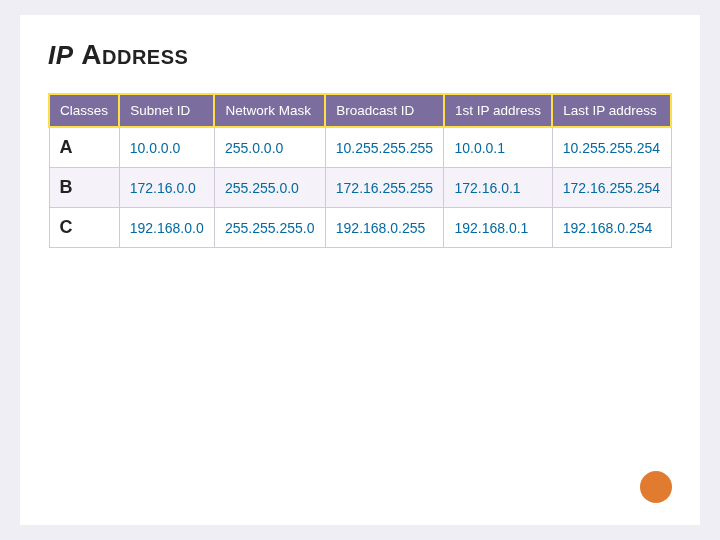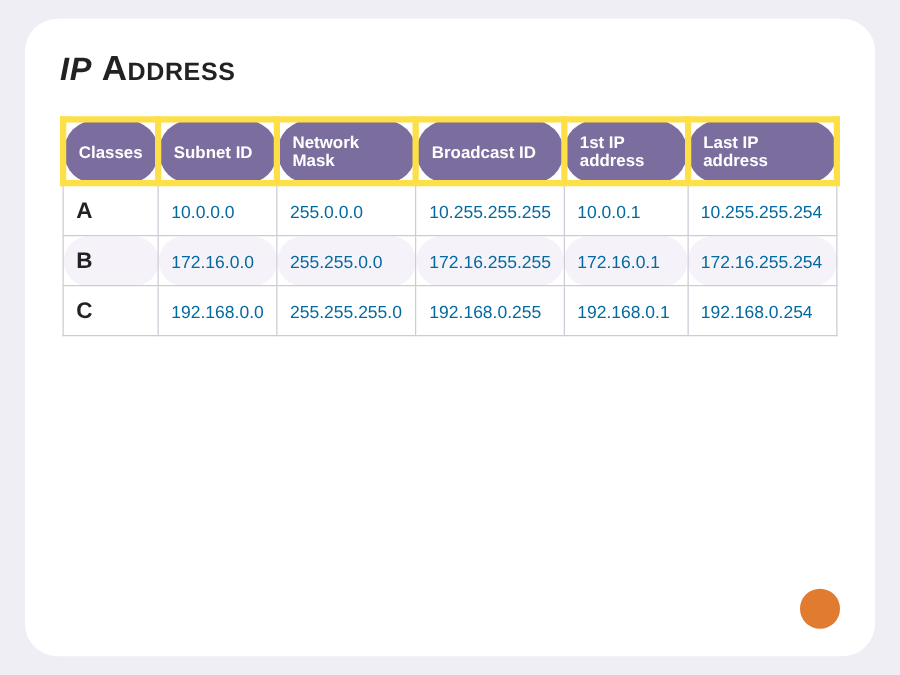--- a/index.html
+++ b/index.html
@@ -1,15 +1,15 @@
 <!DOCTYPE html>
 <html><head>
   <meta charset="utf-8">
   <style>
-    * { margin: 0; padding: 0; box-sizing: border-box; border-radius: 26px; }
+    * { margin: 0; padding: 0; box-sizing: border-box; }
 
     body {
       width: 720px;
       height: 540px;
       background: #f0eef5;
       font-family: Arial, sans-serif;
       position: relative;
       overflow: hidden;
     }
 
@@ -56,22 +56,22 @@
     }
 
     thead tr {
       background-color: #7b6e9e;
       color: #ffffff;
     }
 
     thead th {
       padding: 8px 10px;
       text-align: left;
-      font-weight: 700;
-      border: 5px solid #fde047;
+      font-weight: 400;
+      border: 2px solid #fde047;
     }
 
     tbody tr {
       background-color: #ffffff;
     }
 
     tbody tr:nth-child(even) {
       background-color: #f5f3f9;
     }
 

